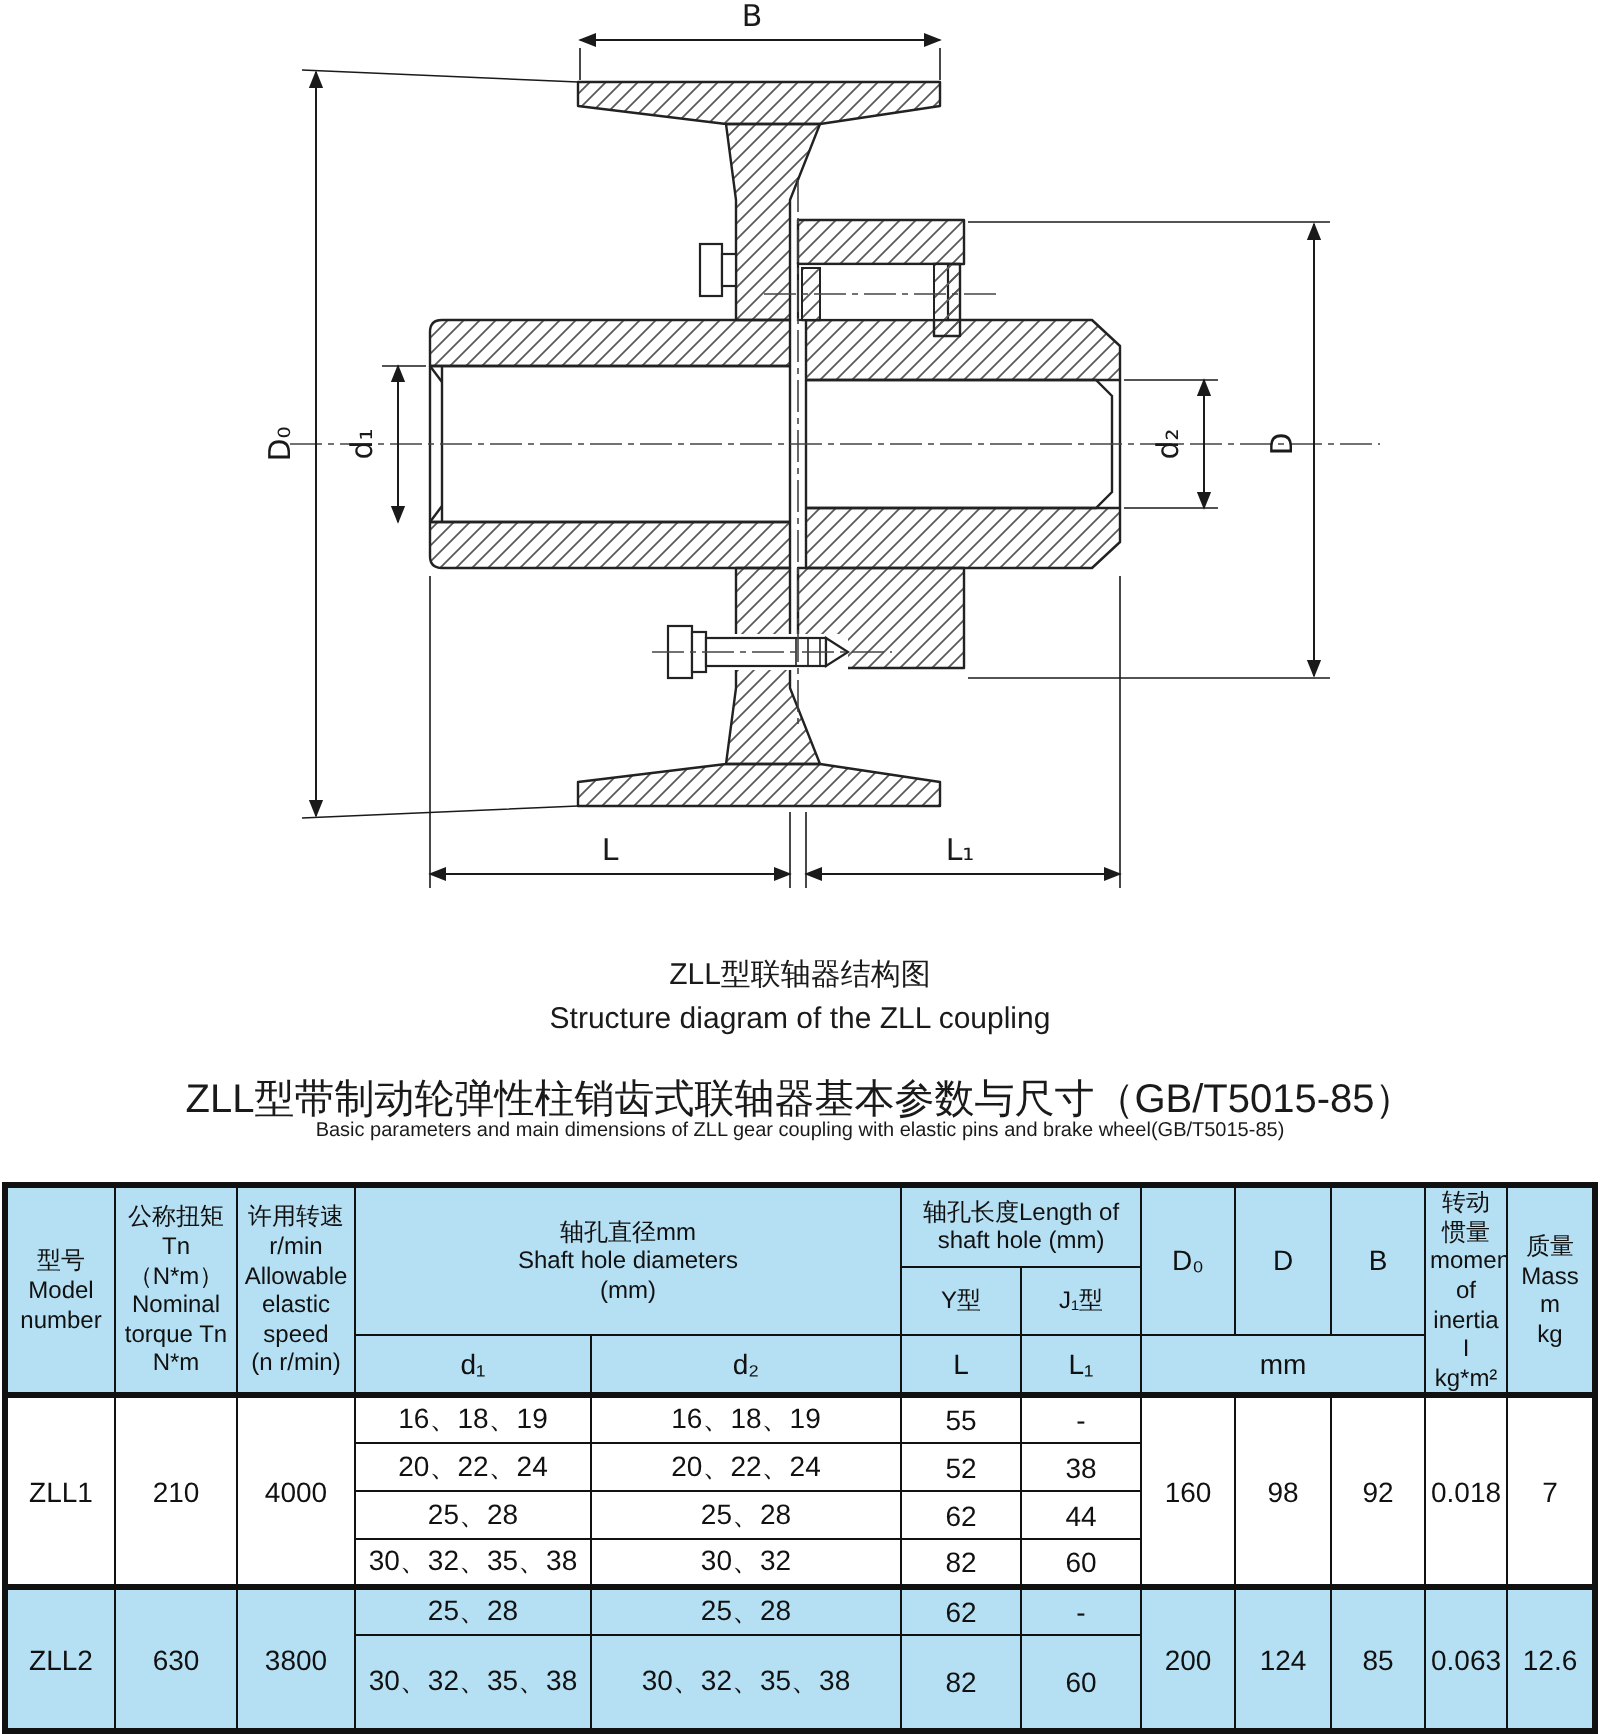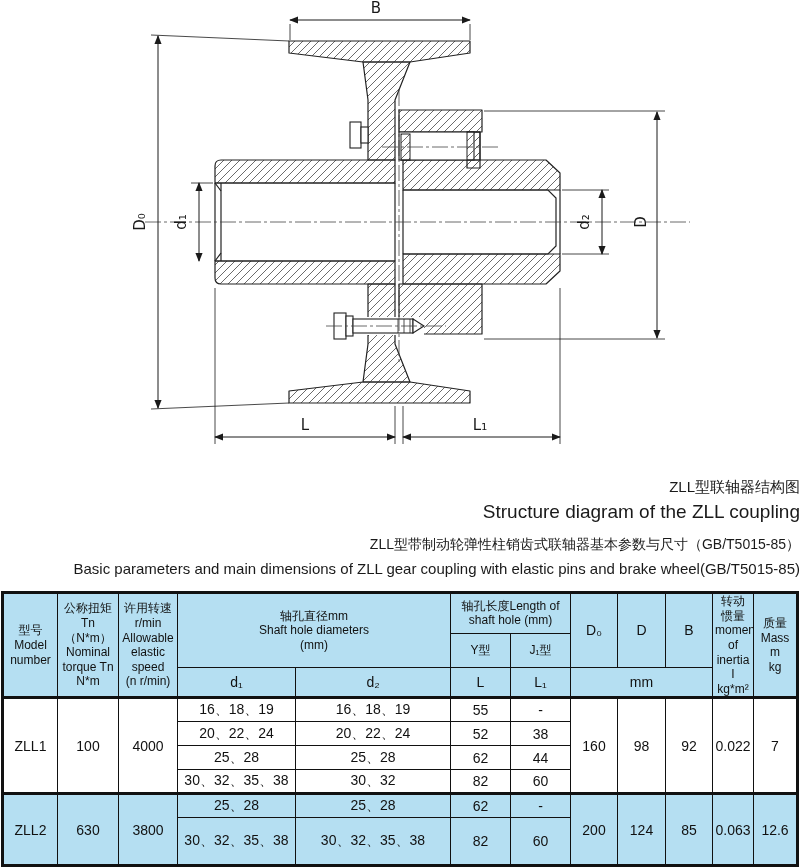--- a/index.html
+++ b/index.html
@@ -1,24 +1,24 @@
 <!DOCTYPE html>
 <html><head>
 <meta charset="utf-8">
 <style>
   html,body{margin:0;padding:0;background:#fff;}
   .page{position:relative;width:800px;height:867px;background:#fff;overflow:hidden;
         font-family:"Liberation Sans","DejaVu Sans",sans-serif;color:#1a1a1a;}
   svg text{font-family:"DejaVu Sans","Liberation Sans",sans-serif;}
 
-  .cap{position:absolute;left:0;width:800px;text-align:right;color:#1a1a1a;}
+  .cap{position:absolute;left:0;width:800px;text-align:center;color:#1a1a1a;}
   .cap-zh1{top:478px;font-size:15px;}
-  .cap-en1{top:501px;font-size:19px;}
-  .cap-zh2{top:536px;font-size:14px;}
-  .cap-en2{top:560px;font-size:15px;}
+  .cap-en1{top:501px;font-size:15px;}
+  .cap-zh2{top:536px;font-size:20px;}
+  .cap-en2{top:560px;font-size:10px;}
 
   table.spec{position:absolute;left:1px;top:591px;border-collapse:collapse;table-layout:fixed;
              width:797px;border:3px solid #111;}
   table.spec th,table.spec td{border:1.4px solid #111;padding:0 2px;text-align:center;
              vertical-align:middle;font-weight:normal;color:#111;overflow:hidden;}
   .ml{white-space:pre-line;line-height:1.22;}
   thead th{background:#b5dff2;font-size:12px;}
   thead th.sym{font-size:14px;}
   th.shaft-dia{text-align:left;padding-left:72px;}
   tr.hr1{height:40px;} tr.hr2{height:34px;} tr.hr3{height:30px;}
@@ -207,30 +207,30 @@
         <th class="sym">d₁</th>
         <th class="sym">d₂</th>
         <th class="sym">L</th>
         <th class="sym">L₁</th>
         <th colspan="3" class="sym">mm</th>
       </tr>
     </thead>
     <tbody id="g1">
       <tr class="r24">
         <td rowspan="4">ZLL1</td>
-        <td rowspan="4">100</td>
+        <td rowspan="4">210</td>
         <td rowspan="4">4000</td>
         <td class="ln">16、18、19</td>
         <td class="ln">16、18、19</td>
         <td>55</td>
         <td>-</td>
         <td rowspan="4">160</td>
         <td rowspan="4">98</td>
         <td rowspan="4">92</td>
-        <td rowspan="4">0.022</td>
+        <td rowspan="4">0.018</td>
         <td rowspan="4">7</td>
       </tr>
       <tr class="r24">
         <td class="ln">20、22、24</td>
         <td class="ln">20、22、24</td>
         <td>52</td>
         <td>38</td>
       </tr>
       <tr class="r24">
         <td class="ln">25、28</td>

